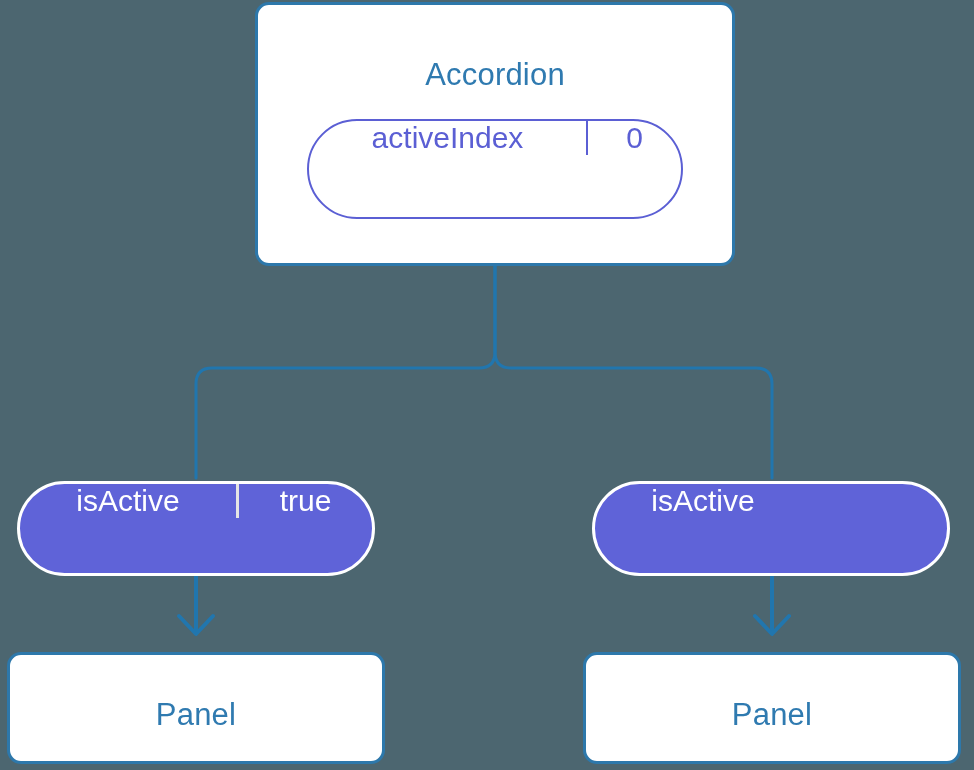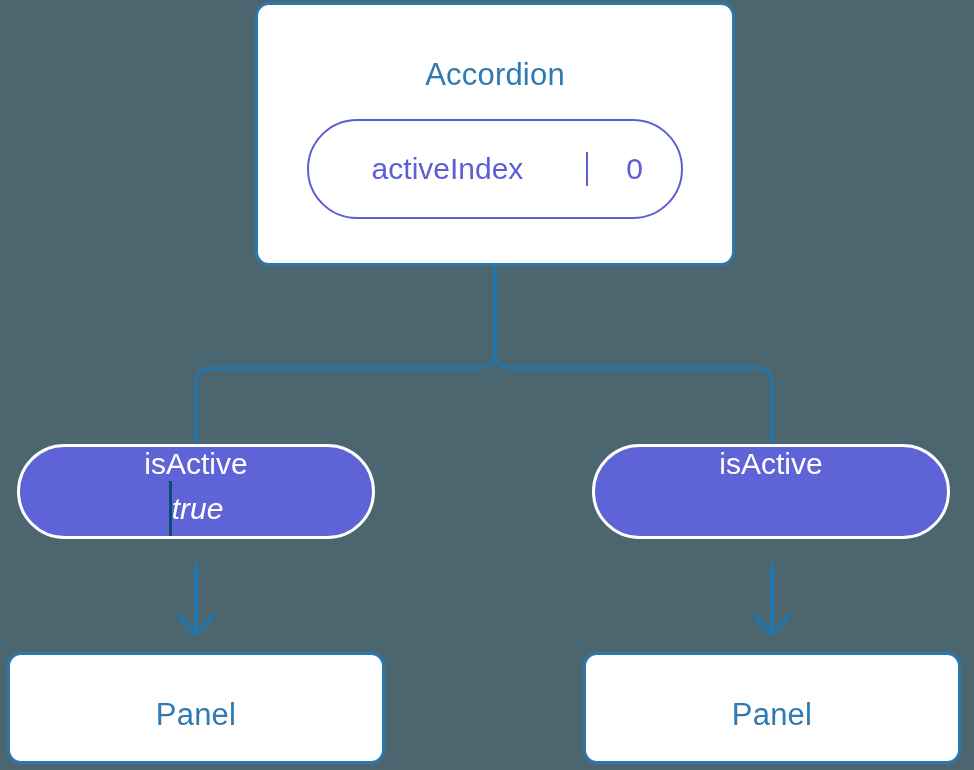--- a/index.html
+++ b/index.html
@@ -72,21 +72,21 @@
     justify-content: flex-start;
     padding-top: 42px;
     align-items: center;
   }
   #panel-left  { left: 7px;   }
   #panel-right { left: 583px; }
 
   
   .pill {
     display: flex;
-    align-items: center;
+    align-items: flex-start;
     border-radius: 999px;
     overflow: hidden;
     box-sizing: border-box;
   }
   .pill-key,
   .pill-val {
     display: flex;
     align-items: center;
     justify-content: center;
     white-space: nowrap;
@@ -119,28 +119,26 @@
   .pill-solid {
     background: #5f63d8;
     border: 3px solid #ffffff;
   }
   .pill-solid .pill-key,
   .pill-solid .pill-val {
     color: #ffffff;
     font-size: 30px;
   }
   .pill-solid .pill-val {
-    border-left: 3px solid #0c4a6e;
-    font-style: italic;
+    border-left: 3px solid #e5e5e5;
   }
   .pill-isactive {
-    top: 444px;
+    top: 481px;
     width: 358px;
     height: 95px;
-    flex-direction: column;
   }
   #pill-isactive-left  { left: 17px;  }
   #pill-isactive-right { left: 592px; }
   .pill-isactive .pill-key { width: 216px; }
   .pill-isactive .pill-val { flex: 1; }
 </style>
 </head>
 <body>
 
 <div id="stage">

